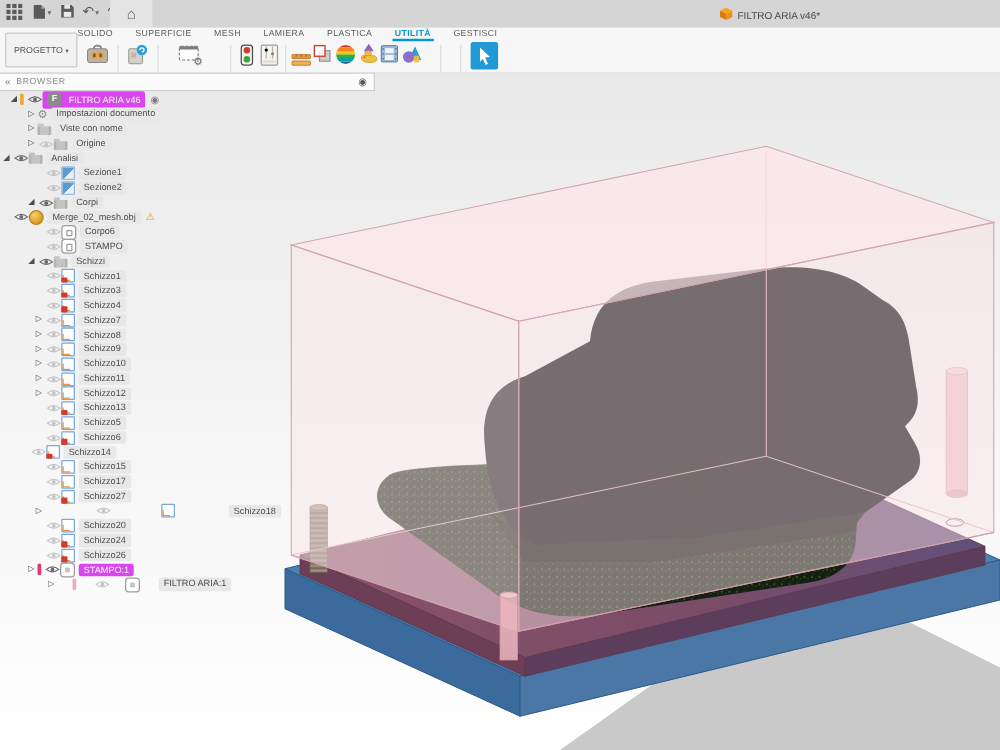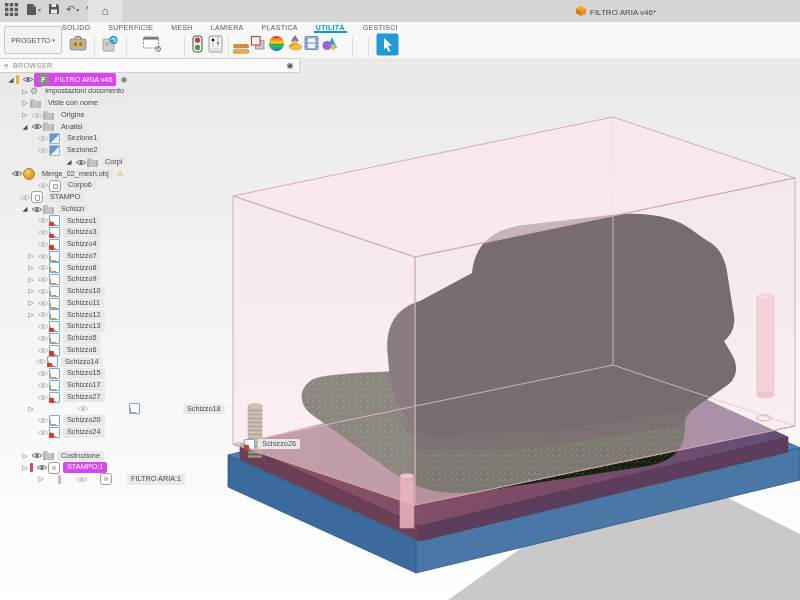--- a/index.html
+++ b/index.html
@@ -359,21 +359,21 @@
           <span class="exp">▷</span>
           <span class="eyeb">
             <svg width="12" height="9" viewBox="0 0 12 9">
               <path d="M1 4.5 Q6 0.5 11 4.5 Q6 8.5 1 4.5 Z" fill="none" stroke="#c4c4c4" stroke-width="1"></path>
               <circle cx="6" cy="4.5" r="1.5" fill="#c4c4c4"></circle>
             </svg>
           </span>
           <span class="tico tico-folder"></span>
           <span class="pill">Origine</span>
         </div>
-        <div class="trow" style="padding-left: 20px;">
+        <div class="trow" style="">
           <span class="exp">◢</span>
           <span class="eyeb">
             <svg width="12" height="9" viewBox="0 0 12 9">
               <path d="M1 4.5 Q6 0.5 11 4.5 Q6 8.5 1 4.5 Z" fill="none" stroke="#6a6a6a" stroke-width="1"></path>
               <circle cx="6" cy="4.5" r="1.5" fill="#6a6a6a"></circle>
             </svg>
           </span>
           <span class="tico tico-folder"></span>
           <span class="pill">Analisi</span>
         </div>
@@ -392,21 +392,21 @@
           <span class="exp"></span>
           <span class="eyeb">
             <svg width="12" height="9" viewBox="0 0 12 9">
               <path d="M1 4.5 Q6 0.5 11 4.5 Q6 8.5 1 4.5 Z" fill="none" stroke="#c4c4c4" stroke-width="1"></path>
               <circle cx="6" cy="4.5" r="1.5" fill="#c4c4c4"></circle>
             </svg>
           </span>
           <span class="tico tico-section"></span>
           <span class="pill">Sezione2</span>
         </div>
-        <div class="trow" style="padding-left: 20px; margin-left: 44px;">
+        <div class="trow" style="padding-left: 20px;">
           <span class="exp">◢</span>
           <span class="eyeb">
             <svg width="12" height="9" viewBox="0 0 12 9">
               <path d="M1 4.5 Q6 0.5 11 4.5 Q6 8.5 1 4.5 Z" fill="none" stroke="#6a6a6a" stroke-width="1"></path>
               <circle cx="6" cy="4.5" r="1.5" fill="#6a6a6a"></circle>
             </svg>
           </span>
           <span class="tico tico-folder"></span>
           <span class="pill">Corpi</span>
         </div>
@@ -426,21 +426,21 @@
           <span class="exp"></span>
           <span class="eyeb">
             <svg width="12" height="9" viewBox="0 0 12 9">
               <path d="M1 4.5 Q6 0.5 11 4.5 Q6 8.5 1 4.5 Z" fill="none" stroke="#c4c4c4" stroke-width="1"></path>
               <circle cx="6" cy="4.5" r="1.5" fill="#c4c4c4"></circle>
             </svg>
           </span>
           <span class="tico tico-body"></span>
           <span class="pill">Corpo6</span>
         </div>
-        <div class="trow" style="padding-left: 8px;">
+        <div class="trow" style="padding-left: 26px;">
           <span class="exp"></span>
           <span class="eyeb">
             <svg width="12" height="9" viewBox="0 0 12 9">
               <path d="M1 4.5 Q6 0.5 11 4.5 Q6 8.5 1 4.5 Z" fill="none" stroke="#c4c4c4" stroke-width="1"></path>
               <circle cx="6" cy="4.5" r="1.5" fill="#c4c4c4"></circle>
             </svg>
           </span>
           <span class="tico tico-body"></span>
           <span class="pill">STAMPO</span>
         </div>
@@ -580,21 +580,21 @@
           <span class="exp"></span>
           <span class="eyeb">
             <svg width="12" height="9" viewBox="0 0 12 9">
               <path d="M1 4.5 Q6 0.5 11 4.5 Q6 8.5 1 4.5 Z" fill="none" stroke="#c4c4c4" stroke-width="1"></path>
               <circle cx="6" cy="4.5" r="1.5" fill="#c4c4c4"></circle>
             </svg>
           </span>
           <span class="tico tico-sketch-locked"></span>
           <span class="pill">Schizzo6</span>
         </div>
-        <div class="trow" style="padding-left: 24px;">
+        <div class="trow" style="padding-left: 14px;">
           <span class="exp"></span>
           <span class="eyeb">
             <svg width="12" height="9" viewBox="0 0 12 9">
               <path d="M1 4.5 Q6 0.5 11 4.5 Q6 8.5 1 4.5 Z" fill="none" stroke="#c4c4c4" stroke-width="1"></path>
               <circle cx="6" cy="4.5" r="1.5" fill="#c4c4c4"></circle>
             </svg>
           </span>
           <span class="tico tico-sketch-locked"></span>
           <span class="pill">Schizzo14</span>
         </div>
@@ -657,51 +657,40 @@
           <span class="exp"></span>
           <span class="eyeb">
             <svg width="12" height="9" viewBox="0 0 12 9">
               <path d="M1 4.5 Q6 0.5 11 4.5 Q6 8.5 1 4.5 Z" fill="none" stroke="#c4c4c4" stroke-width="1"></path>
               <circle cx="6" cy="4.5" r="1.5" fill="#c4c4c4"></circle>
             </svg>
           </span>
           <span class="tico tico-sketch-locked"></span>
           <span class="pill">Schizzo24</span>
         </div>
-        <div class="trow" style="padding-left: 26px; justify-content: flex-end;">
+        <div class="trow" style="padding-left: 26px;">
           <span class="exp"></span>
           <span class="eyeb">
             <svg width="12" height="9" viewBox="0 0 12 9">
               <path d="M1 4.5 Q6 0.5 11 4.5 Q6 8.5 1 4.5 Z" fill="none" stroke="#c4c4c4" stroke-width="1"></path>
               <circle cx="6" cy="4.5" r="1.5" fill="#c4c4c4"></circle>
             </svg>
           </span>
           <span class="tico tico-sketch-locked"></span>
           <span class="pill">Schizzo26</span>
         </div>
         <div class="trow" style="padding-left: 20px;">
           <span class="exp">▷</span>
+          <span class="bar" style="background:#e03a6e"></span>
           <span class="eyeb">
             <svg width="12" height="9" viewBox="0 0 12 9">
               <path d="M1 4.5 Q6 0.5 11 4.5 Q6 8.5 1 4.5 Z" fill="none" stroke="#6a6a6a" stroke-width="1"></path>
               <circle cx="6" cy="4.5" r="1.5" fill="#6a6a6a"></circle>
             </svg>
           </span>
-          <span class="tico tico-folder"></span>
-          <span class="pill">Costruzione</span>
-        </div>
-        <div class="trow" style="padding-left: 20px;">
-          <span class="exp">▷</span>
-          <span class="bar" style="background:#e03a6e"></span>
-          <span class="eyeb">
-            <svg width="12" height="9" viewBox="0 0 12 9">
-              <path d="M1 4.5 Q6 0.5 11 4.5 Q6 8.5 1 4.5 Z" fill="none" stroke="#6a6a6a" stroke-width="1"></path>
-              <circle cx="6" cy="4.5" r="1.5" fill="#6a6a6a"></circle>
-            </svg>
-          </span>
           <span class="tico tico-comp"></span>
           <span class="pill sel">STAMPO:1</span>
         </div>
         <div class="trow" style="padding-left: 36px; gap: 12px;">
           <span class="exp">▷</span>
           <span class="bar" style="background:#f2a8c2"></span>
           <span class="eyeb">
             <svg width="12" height="9" viewBox="0 0 12 9">
               <path d="M1 4.5 Q6 0.5 11 4.5 Q6 8.5 1 4.5 Z" fill="none" stroke="#c4c4c4" stroke-width="1"></path>
               <circle cx="6" cy="4.5" r="1.5" fill="#c4c4c4"></circle>

